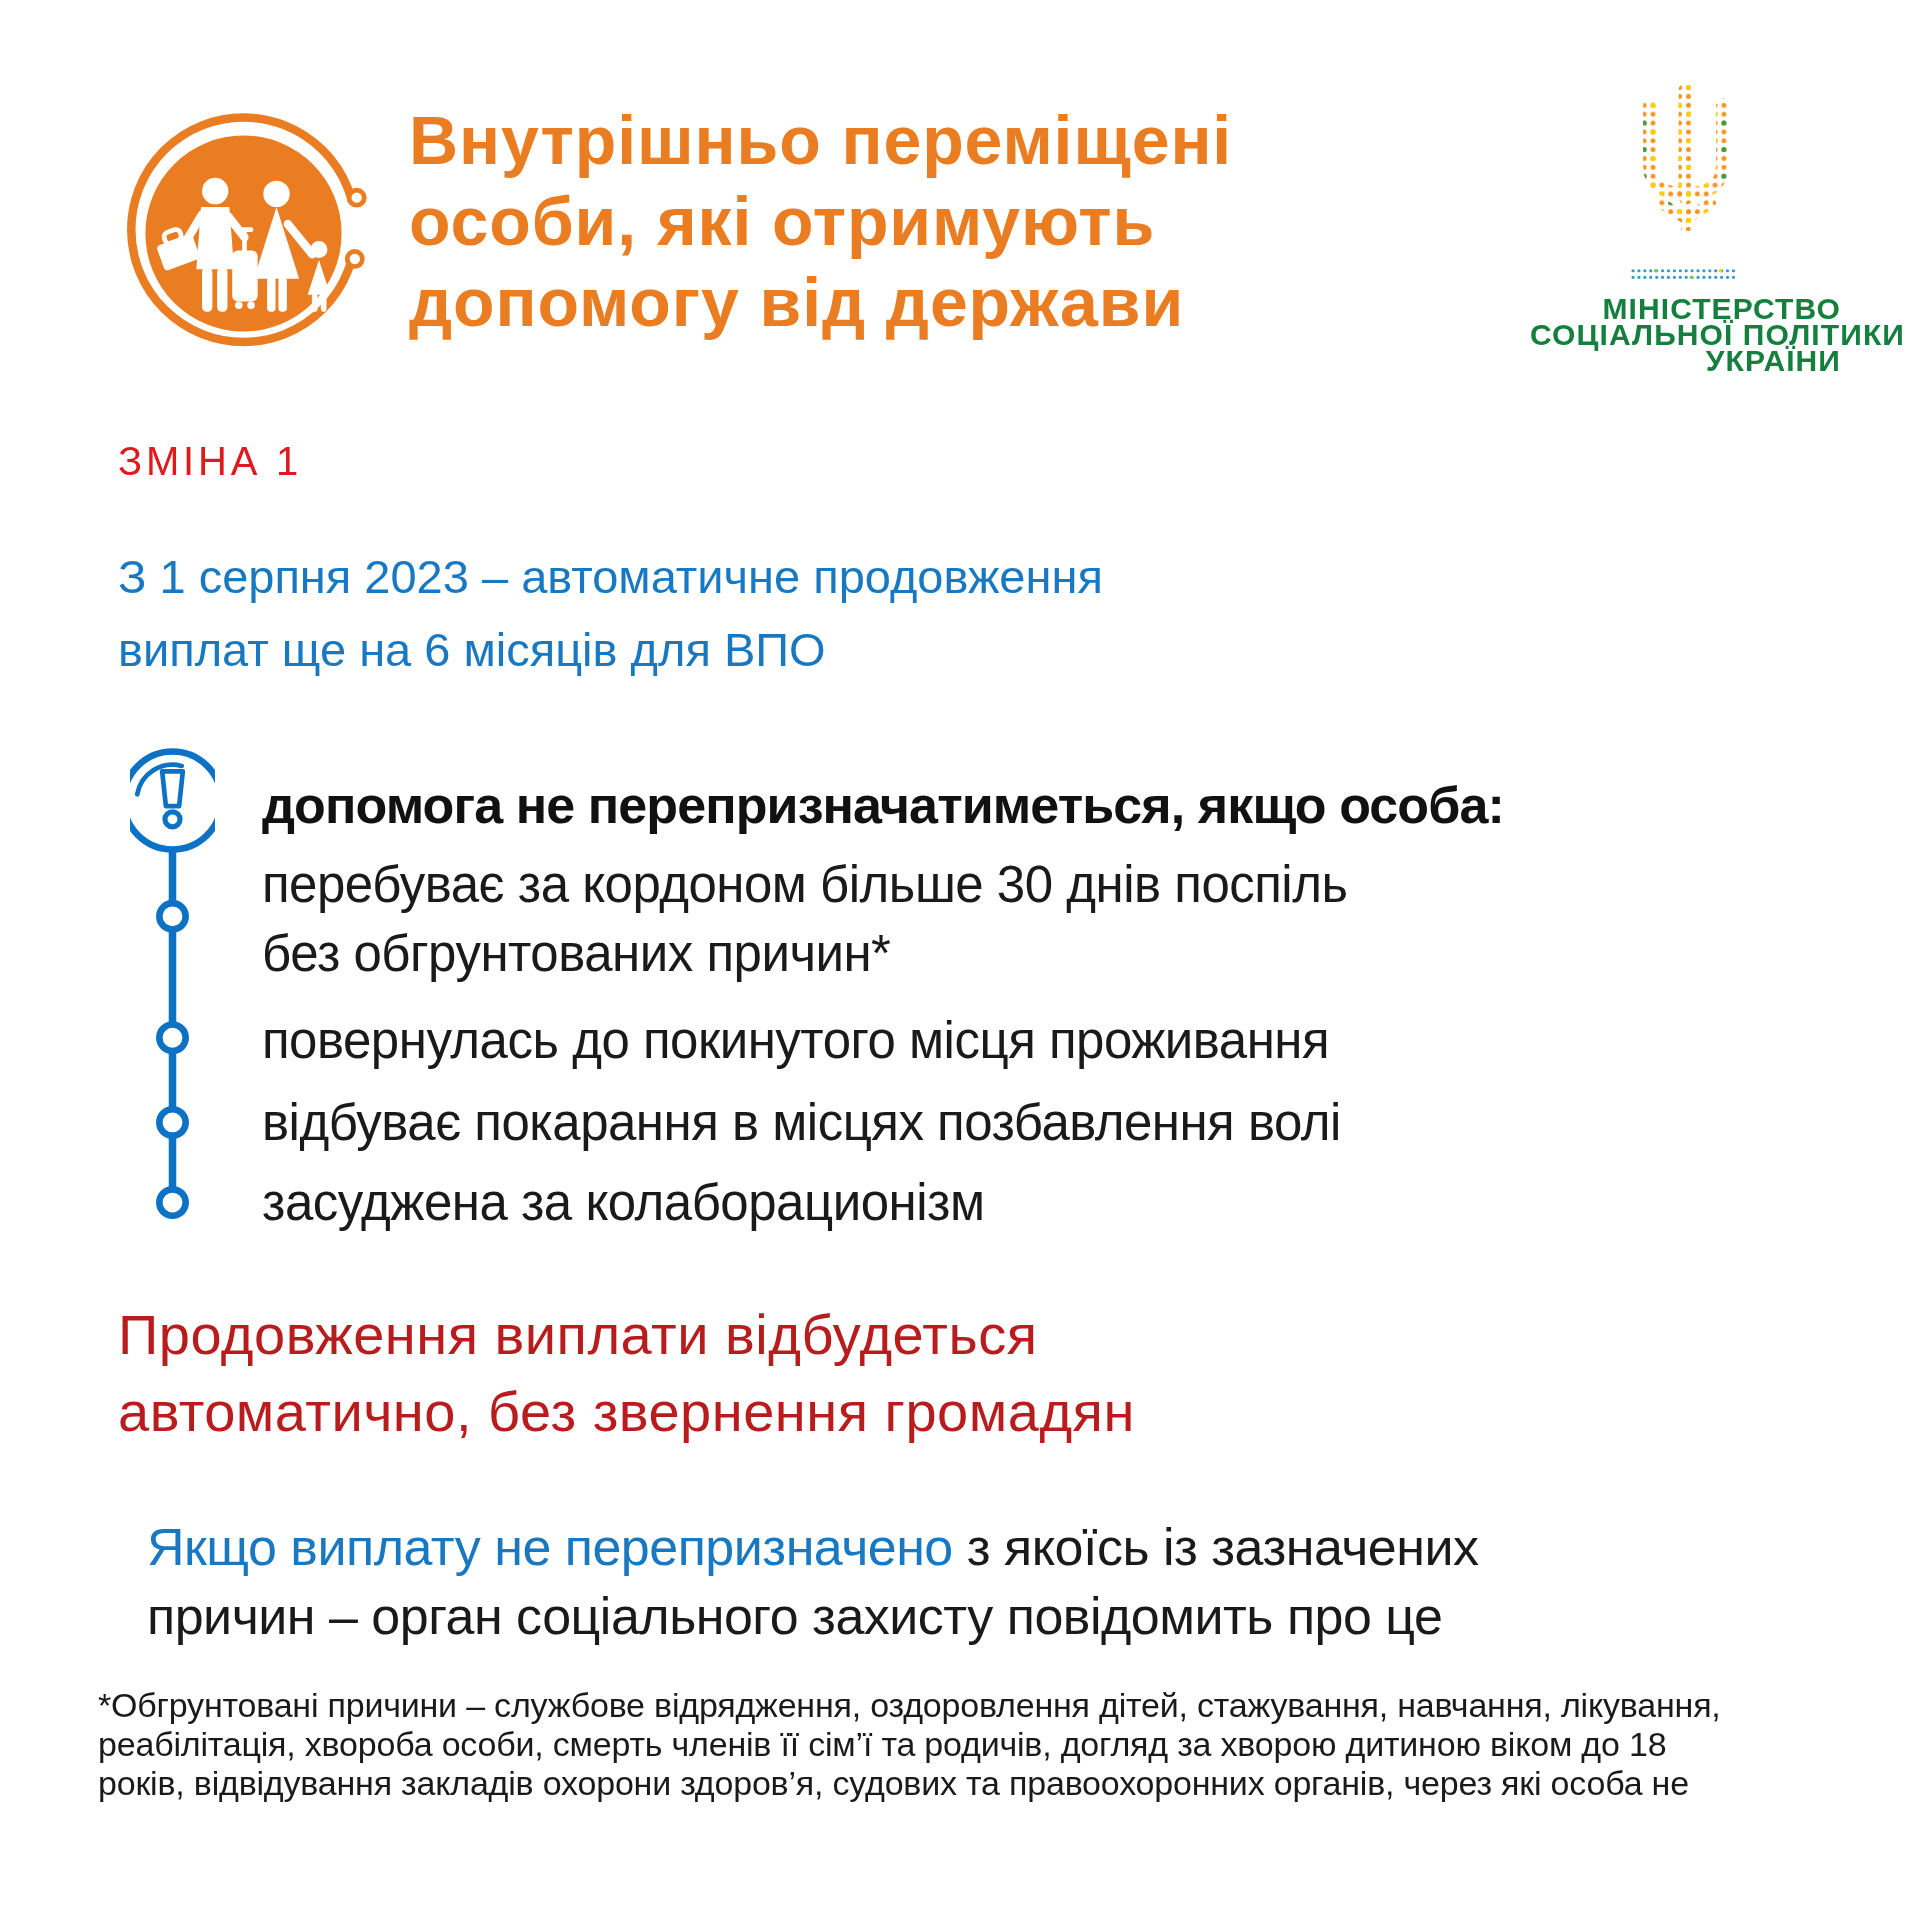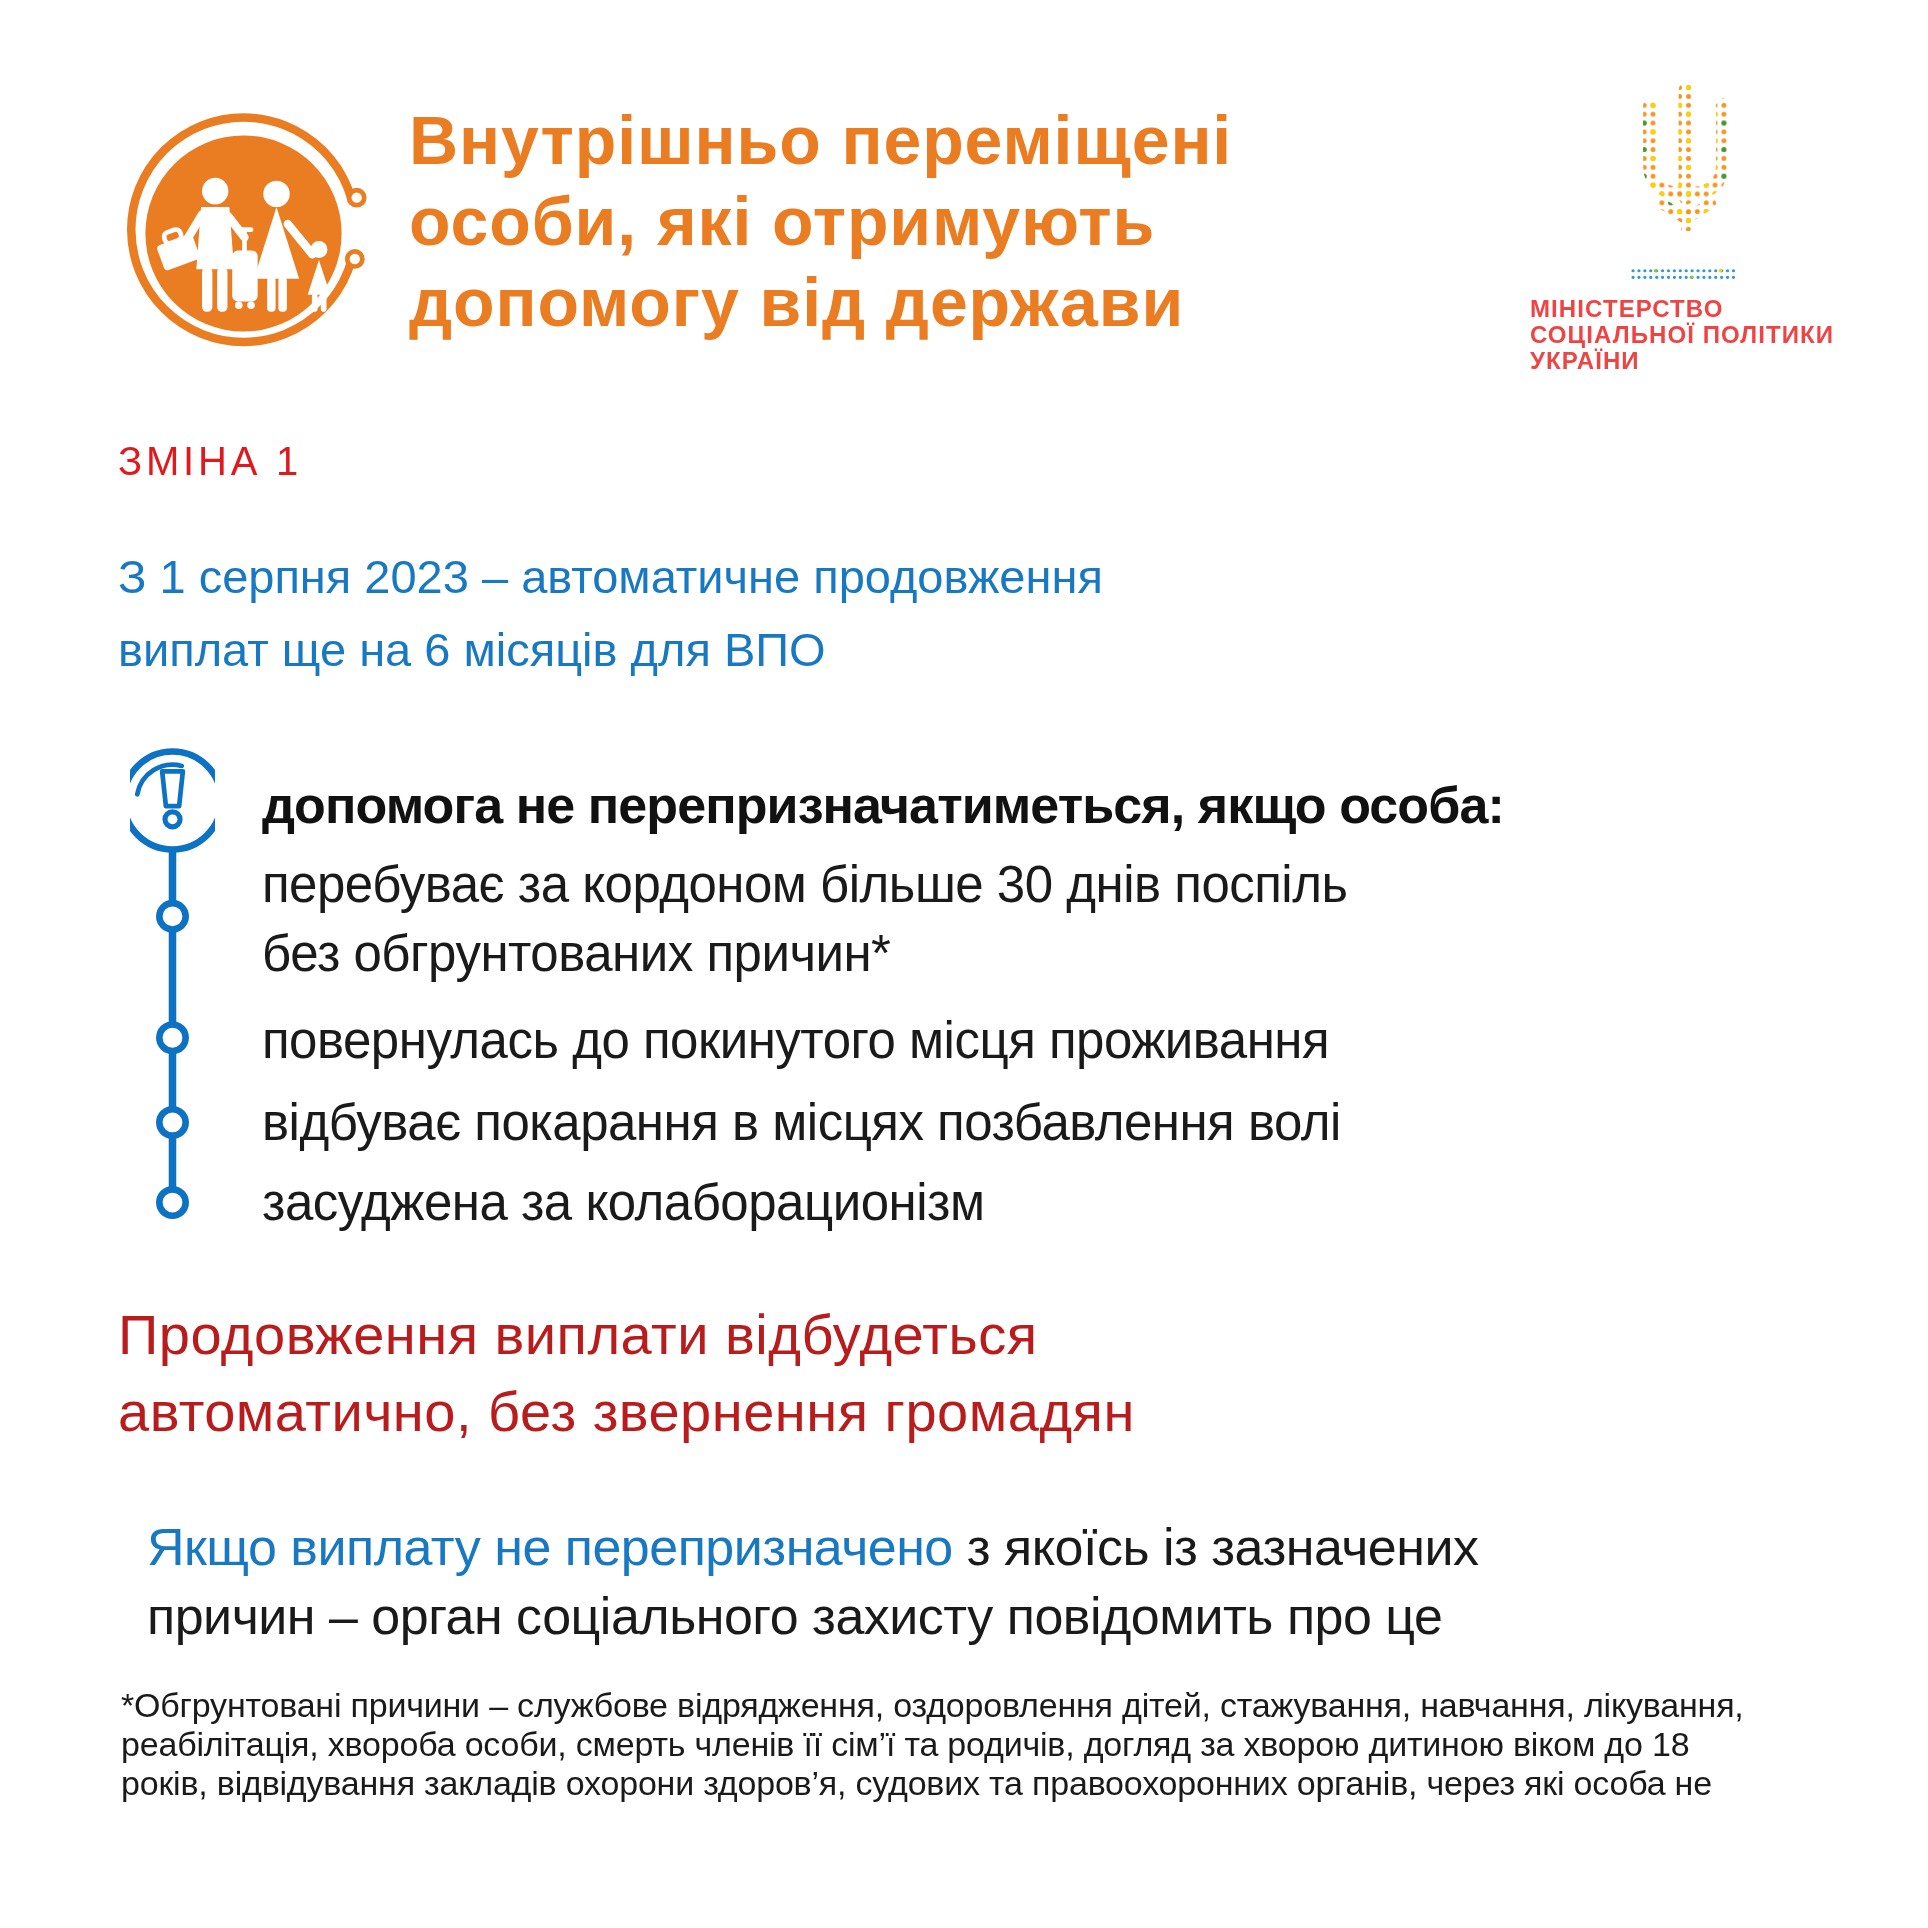--- a/index.html
+++ b/index.html
@@ -6,22 +6,22 @@
   #canvas{
     position:relative;width:1928px;height:1928px;background:#ffffff;overflow:hidden;
     font-family:"Liberation Sans","DejaVu Sans",sans-serif;color:#1a1a1a;
   }
   .abs{position:absolute;white-space:nowrap;}
 
   
   .title{left:409px;top:100px;font-size:68px;line-height:81px;font-weight:600;
          color:#EA7C21;letter-spacing:0.9px;}
   .ministry{left:1530px;top:83px;width:311px;text-align:center;}
-  .ministry-name{position:absolute;left:0;top:213px;width:311px;text-align:left;
-         font-size:24px;line-height:26px;font-weight:700;letter-spacing:1.1px;color:#ef4444;}
+  .ministry-name{position:absolute;left:0;top:213px;width:311px;text-align:right;
+         font-size:30px;line-height:26px;font-weight:700;letter-spacing:1.1px;color:#15803d;}
 
   
   .change{left:118px;top:428px;font-size:40px;line-height:66px;font-weight:500;
           letter-spacing:3.8px;color:#E0191F;}
   .subtitle{left:118px;top:540px;font-size:47px;line-height:73px;font-weight:500;color:#1878C2;}
 
   
   .alert-heading{left:262px;top:772px;font-size:52px;line-height:66px;font-weight:700;
           letter-spacing:-0.9px;color:#111;}
   .item{left:262px;font-size:51px;line-height:69px;letter-spacing:-0.5px;color:#1a1a1a;}
@@ -29,21 +29,21 @@
 
   
   .auto{left:118px;top:1296px;font-size:56px;line-height:77px;font-weight:500;
         letter-spacing:0.5px;color:#b91c1c;}
 
   
   .notice{left:118px;top:1513px;font-size:52px;line-height:69px;letter-spacing:-0.5px;color:#1a1a1a;margin-left:29px;}
   .notice .hl{color:#1878C2;font-weight:500;}
 
   
-  .footnote{left:98px;top:1686px;font-size:34px;line-height:39px;color:#1a1a1a;letter-spacing:-0.2px;margin-left:23px;}
+  .footnote{left:98px;top:1686px;font-size:34px;line-height:39px;color:#1a1a1a;letter-spacing:-0.2px;}
 
   svg{display:block;}
 </style>
 </head>
 <body>
 
 <div id="canvas">
 
   <svg class="abs" style="left:119px;top:109px;" width="249" height="249" viewBox="0 0 264 264">
 

